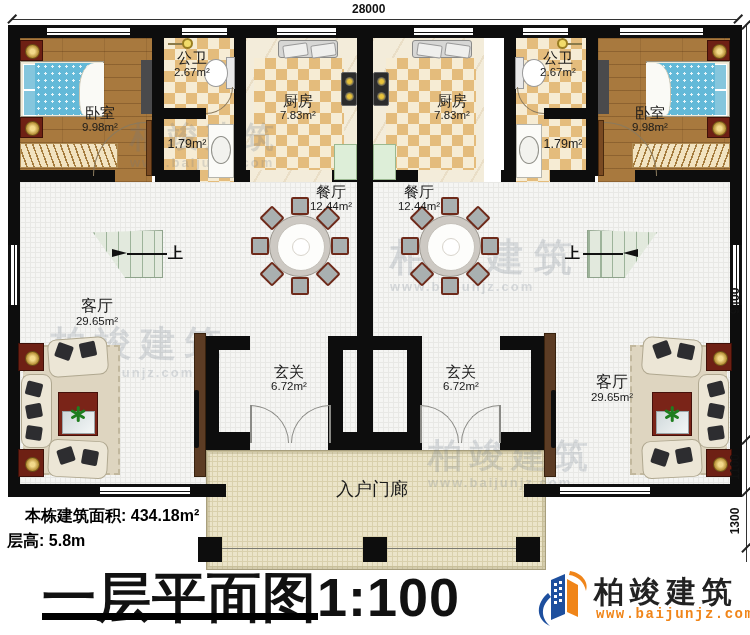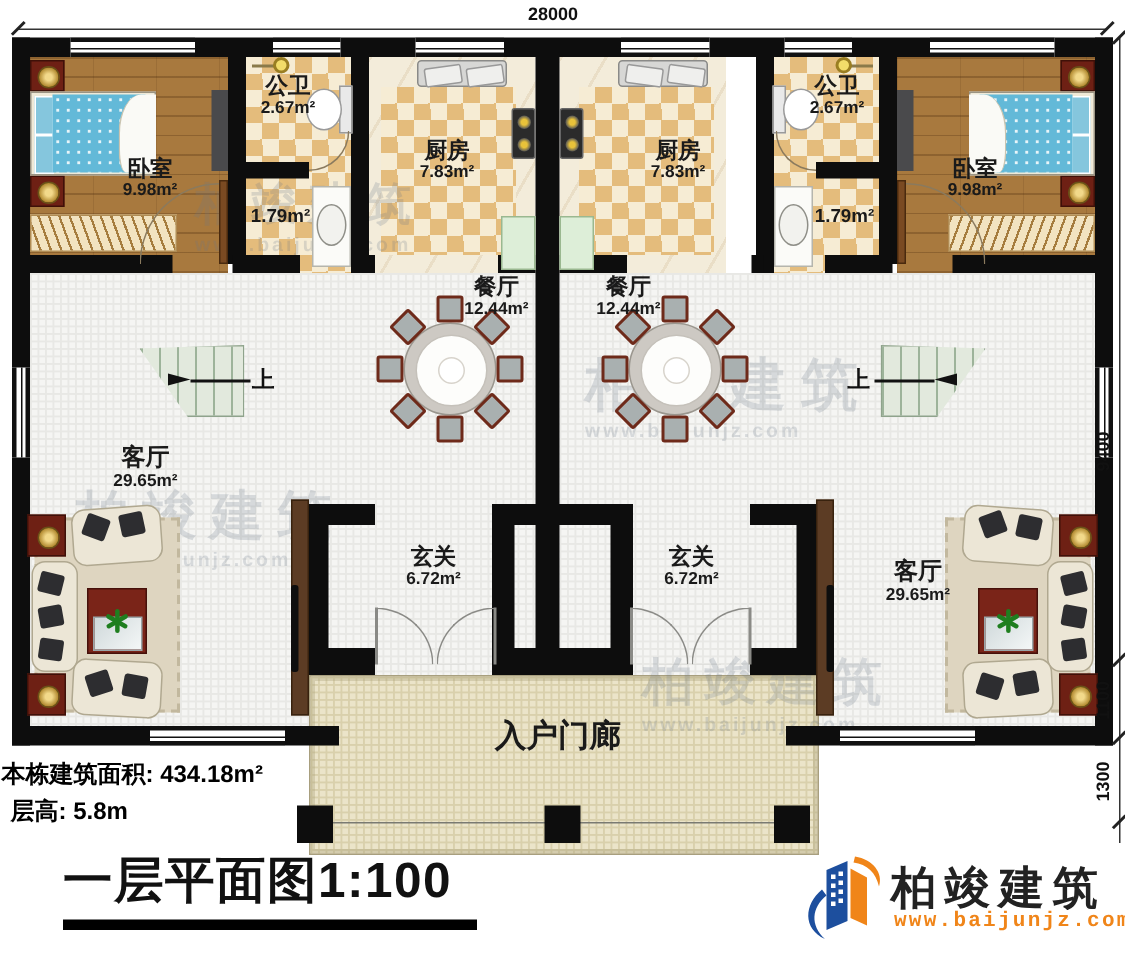--- a/index.html
+++ b/index.html
@@ -18,21 +18,21 @@
         background-image:conic-gradient(#e4bc7c 0 25%,#f6ecd4 0 50%,#e4bc7c 0 75%,#f6ecd4 0);
         background-size:22px 22px;}
   .marble{position:absolute;background:#f3ecda;
         background-image:repeating-linear-gradient(120deg,rgba(205,180,140,.25) 0 2px,transparent 2px 26px);}
   .gridfloor{position:absolute;background:#f5f5f3;
         background-image:linear-gradient(#e8e8e5 1px,transparent 1px),linear-gradient(90deg,#e8e8e5 1px,transparent 1px);
         background-size:5px 5px;}
   .porchfloor{position:absolute;background:#ebe4c9;
         background-image:linear-gradient(#d9d0ac 1px,transparent 1px),linear-gradient(90deg,#d9d0ac 1px,transparent 1px);
         background-size:5px 5px;border:1px solid #a89f7e;box-shadow:inset 0 0 0 3px rgba(170,160,120,.35);}
-  .roomlabel{position:absolute;text-align:center;font-weight:bold;color:#1a1a1a;line-height:1.05;}
+  .roomlabel{position:absolute;text-align:center;font-weight:normal;color:#1a1a1a;line-height:1.05;}
   .roomlabel .nm{font-size:15px;display:block;}
   .roomlabel .ar{font-size:11.5px;display:block;}
   .dimtxt{position:absolute;font-size:12px;font-weight:bold;color:#111;}
   .vdim{transform:rotate(-90deg);transform-origin:center;}
   .wm{position:absolute;color:rgba(105,120,135,.22);font-weight:bold;white-space:nowrap;line-height:1;}
   .wm .u{display:block;font-size:13px;letter-spacing:2px;margin-top:4px;}
   .chair{position:absolute;width:18px;height:18px;background:#a9b0b0;border:2px solid #6e2a1a;border-radius:2px;box-sizing:border-box;}
   .lampT{position:absolute;background:#6e2014;border:1px solid #3f1008;box-sizing:border-box;}
   .lampT:after{content:"";position:absolute;left:50%;top:50%;width:13px;height:13px;margin:-6.5px 0 0 -6.5px;
                border-radius:50%;background:radial-gradient(#f2d98a 25%,#b0882e 70%);border:1px solid #6a5118;}
@@ -326,41 +326,41 @@
     </div>
   <div class="roomlabel" style="left:249px;top:364px;width:80px;">
     <span class="nm">玄关</span>
       <span class="ar">6.72m²</span>
     </div>
   <div class="roomlabel" style="left:421px;top:364px;width:80px;">
     <span class="nm">玄关</span>
       <span class="ar">6.72m²</span>
     </div>
   <div class="roomlabel" style="left:312px;top:480px;width:120px;">
-    <span class="nm" style="font-size:21px;">入户门廊</span>
+    <span class="nm" style="font-size:18px;">入户门廊</span>
     </div>
 
   <div class="dimtxt" style="left:352px;top:2px;"><span>28000</span></div>
   <div class="abs" style="left:12px;top:19px;width:726px;height:1px;background:#333;"></div>
   <div class="tick" style="left:6px;top:18px;"></div>
   <div class="tick" style="left:732px;top:18px;"></div>
   <div class="abs" style="left:746px;top:25px;width:1px;height:537px;background:#333;"></div>
   <div class="tick" style="left:740px;top:24px;"></div>
   <div class="tick" style="left:740px;top:439px;"></div>
   <div class="tick" style="left:740px;top:491px;"></div>
   <div class="tick" style="left:740px;top:547px;"></div>
   <div class="dimtxt vdim" style="left:722px;top:294px;"><span>9400</span></div>
   <div class="dimtxt vdim" style="left:722px;top:460px;"><span>1100</span></div>
   <div class="dimtxt vdim" style="left:722px;top:514px;"><span>1300</span></div>
 
-  <div class="annL" style="left:1px;top:506px;">
+  <div class="annL" style="left:25px;top:506px;">
     <span>本栋建筑面积:</span> <span>434.18m²</span></div>
   <div class="annL" style="left:7px;top:531px;">
     <span>层高:</span> <span>5.8m</span></div>
-  <div class="abs" style="left:42px;top:570px;font-size:33px;font-weight:bold;letter-spacing:1px;line-height:1;">
+  <div class="abs" style="left:42px;top:570px;font-size:54px;font-weight:bold;letter-spacing:1px;line-height:1;">
     <span>一层平面图</span><span>1:100</span></div>
   <div class="abs" style="left:42px;top:613px;width:276px;height:7px;background:#000;"></div>
 
   <div class="abs" style="left:534px;top:567px;width:56px;height:62px;">
     <svg width="56" height="62" viewBox="0 0 56 62">
       <path d="M14 26 C2 36 1 52 16 59 C6 50 7 38 17 30 Z" fill="#1d4f9e"></path>
       <path d="M17 13 L31 7 L31 47 L17 53 Z" fill="#1d4f9e"></path>
       <rect x="20" y="16" width="3" height="3" fill="#fff"></rect>
         <rect x="25" y="14" width="3" height="3" fill="#fff"></rect>
       <rect x="20" y="22" width="3" height="3" fill="#fff"></rect>

